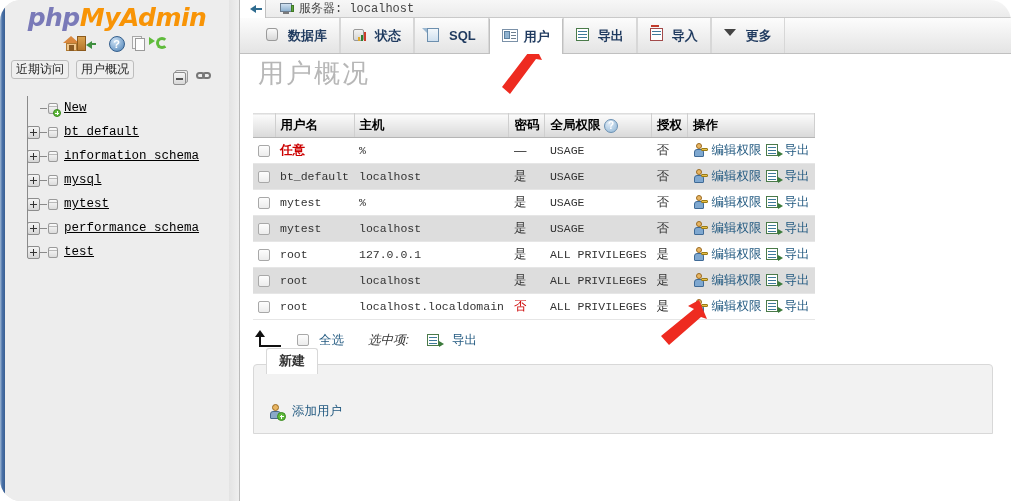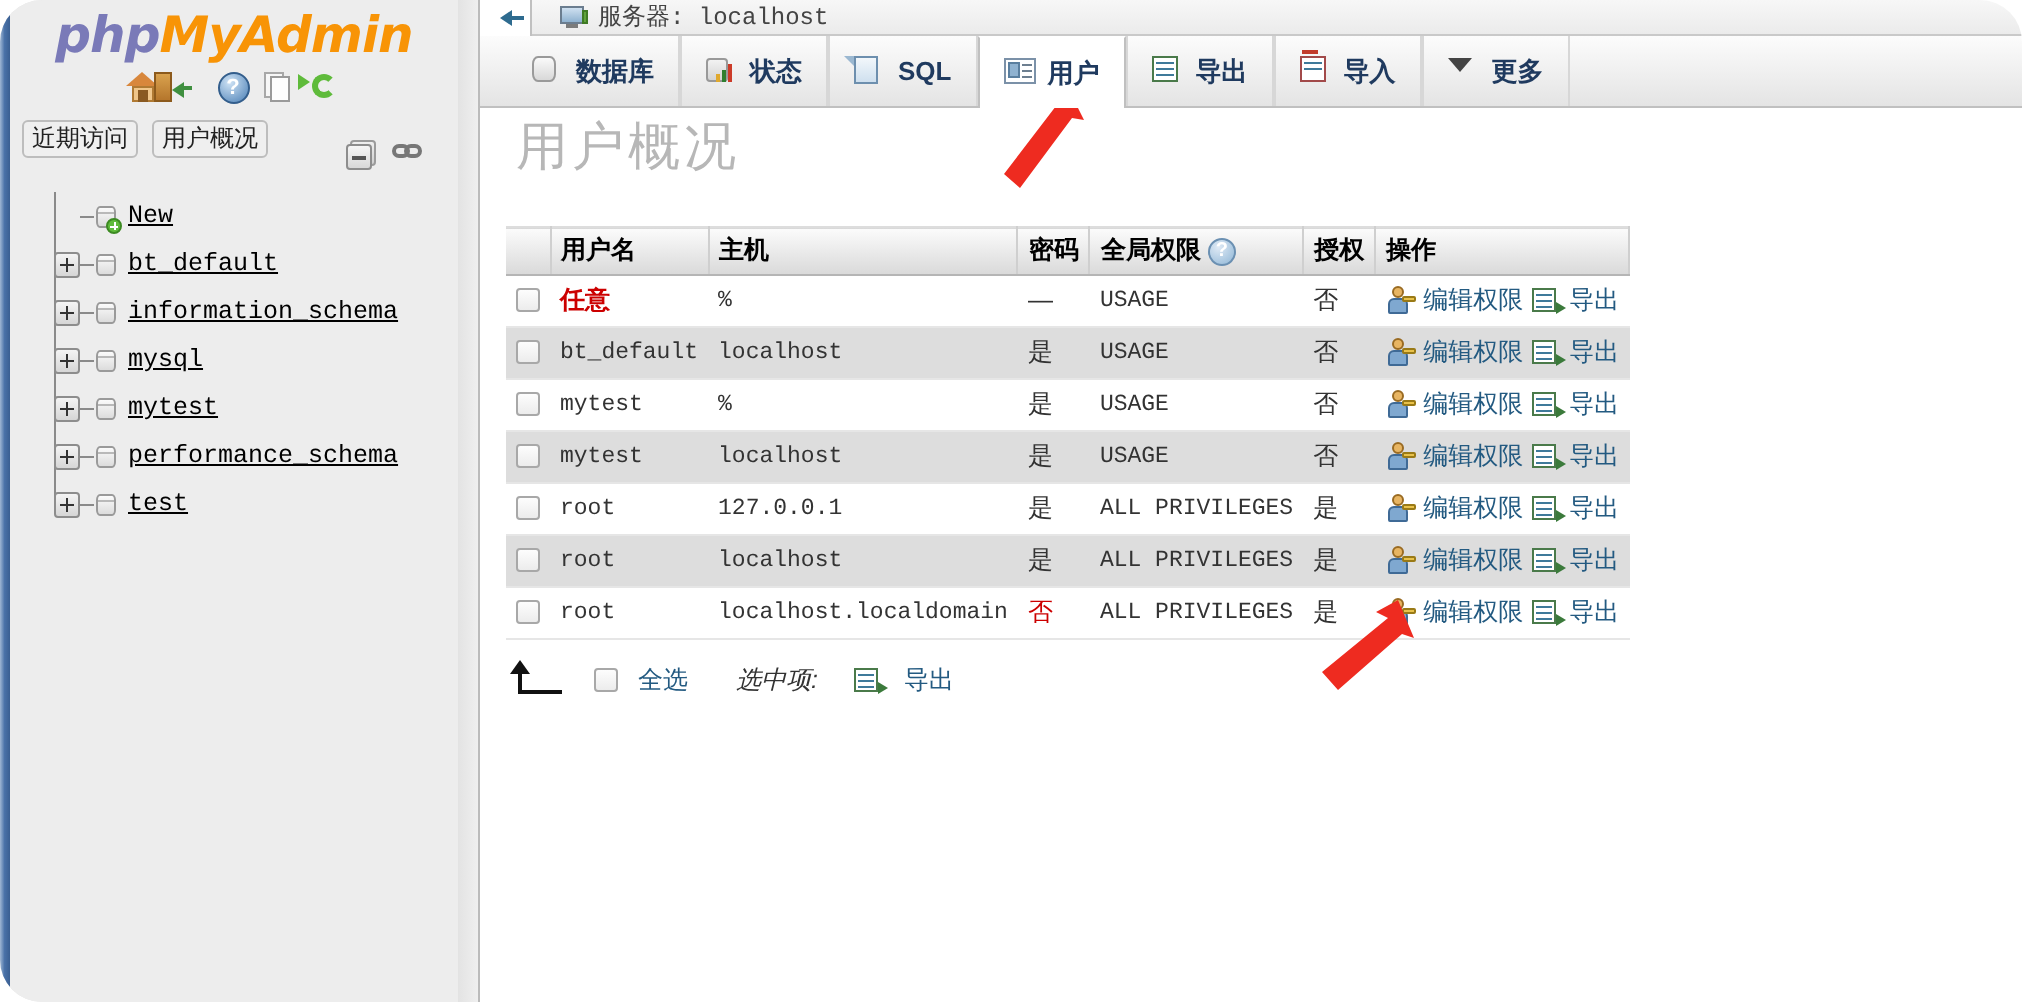--- a/index.html
+++ b/index.html
@@ -767,20 +767,31 @@
         <span class="ic-export" style="margin-left:8px">
             <span class="pg"></span>
             <span class="l1"></span>
             <span class="l2"></span>
             <span class="l3"></span>
             <span class="ar"></span>
           </span>
         <a class="link">导出</a>
       </div>
 
+      <div id="new-panel">
+        <div id="new-tab-label">新建</div>
+        <div id="add-user-row">
+          <span class="ic-adduser">
+              <span class="head"></span>
+              <span class="body"></span>
+              <span class="plus"></span>
+            </span>
+          <a class="link">添加用户</a>
+        </div>
+      </div>
 
     </div>
   </div>
 
   <svg class="ann" style="left:480px; top:40px; width:75px; height:55px;" viewBox="0 0 75 55">
     <polygon points="52,0 62,20 56,19 30,54 22,47 48,13 42,11" fill="#ee2b20"></polygon>
   </svg>
 
   <svg class="ann" style="left:655px; top:300px; width:60px; height:46px;" viewBox="0 0 60 46">
     <polygon points="44,0 52,19 46,17 14,45 6,36 39,9 33,6" fill="#ee2b20"></polygon>

